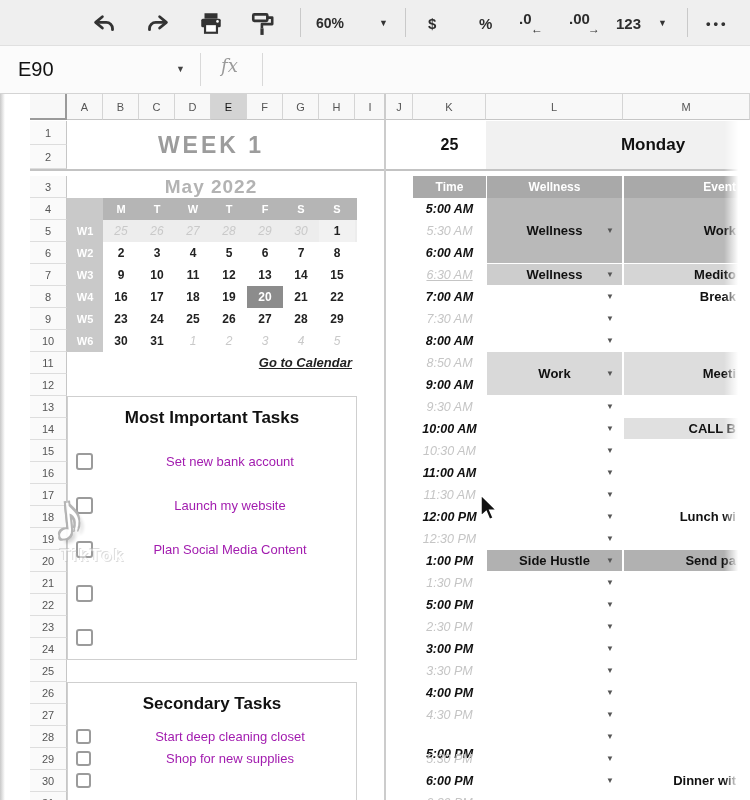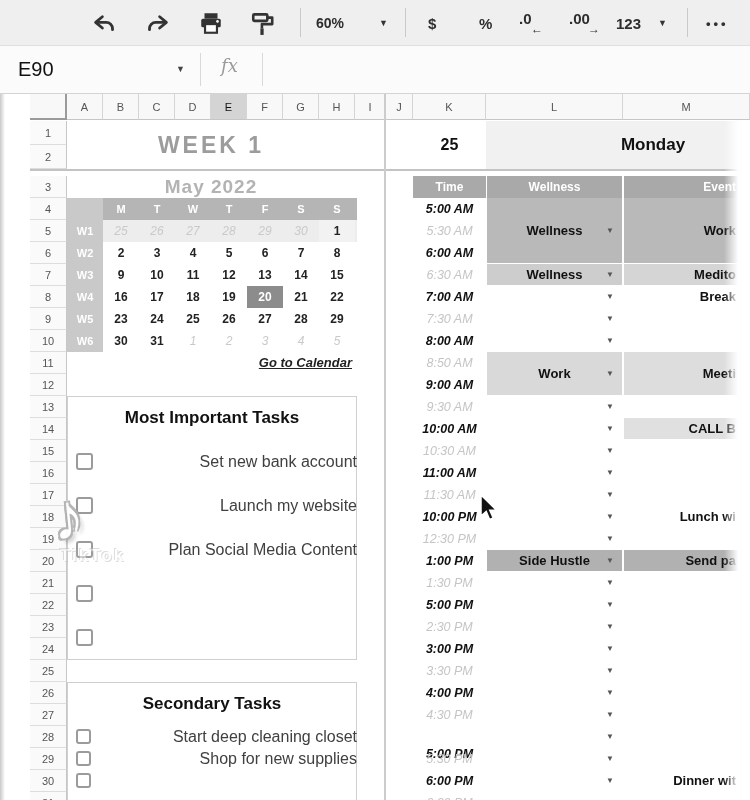--- a/index.html
+++ b/index.html
@@ -50,21 +50,21 @@
          font-weight:600;color:#222;}
   .cal-d.muted{color:#c9c9c9;font-style:italic;font-weight:500;}
   .cal-d.selected{background:#8c8c8c;color:#fff;}
   .cal-d.first{background:#f2f2f2;font-weight:700;}
   #goto-link{left:200px;top:352px;width:152px;height:22px;line-height:22px;text-align:right;
              font-size:13px;font-weight:700;font-style:italic;text-decoration:underline;color:#222;}
   .section-box{position:absolute;left:67px;border:1px solid #cfcfcf;box-sizing:border-box;background:#fff;}
   .section-title{font-size:17px;font-weight:600;color:#111;text-align:center;width:100%;}
   .checkbox{position:absolute;left:76px;width:17px;height:17px;border:2px solid #9b9b9b;
             border-radius:3px;background:#fff;box-sizing:border-box;}
-  .task-label{position:absolute;left:103px;width:254px;text-align:right;font-size:16px;color:#404040;
+  .task-label{position:absolute;left:103px;width:254px;text-align:center;font-size:13px;color:#a21caf;
               height:20px;line-height:20px;}
   
   #date-num{left:413px;top:121px;width:73px;height:48px;line-height:48px;text-align:center;
             font-size:16px;font-weight:700;color:#111;}
   #day-name{left:486px;top:121px;width:334px;height:48px;line-height:48px;text-align:center;
             font-size:17px;font-weight:600;color:#111;background:#f1f1f1;}
   .sched-h{position:absolute;top:176px;height:22px;line-height:22px;background:#a9a9a9;color:#fff;
            font-size:12px;font-weight:700;text-align:center;}
   #sched-h-time{left:413px;width:73px;}
   #sched-h-cat{left:487px;width:135px;}
@@ -303,32 +303,32 @@
 
 <div id="date-num" class="abs">25</div>
 <div id="day-name" class="abs">Monday</div>
 <div id="sched-h-time" class="sched-h">Time</div>
 <div id="sched-h-cat" class="sched-h">Wellness</div>
 <div id="sched-h-event" class="sched-h">Event</div>
 <div id="schedule-rows">
     <div class="time-cell hour" style="top: 198px;">5:00 AM</div>
     <div class="time-cell half" style="top: 220px;">5:30 AM</div>
     <div class="time-cell hour" style="top: 242px;">6:00 AM</div>
-    <div class="time-cell half" style="top: 264px;">6:30 AM</div>
+    <div class="time-cell half" style="top: 264px; text-decoration: underline;">6:30 AM</div>
     <div class="time-cell hour" style="top: 286px;">7:00 AM</div>
     <div class="time-cell half" style="top: 308px;">7:30 AM</div>
     <div class="time-cell hour" style="top: 330px;">8:00 AM</div>
     <div class="time-cell half" style="top: 352px;">8:50 AM</div>
     <div class="time-cell hour" style="top: 374px;">9:00 AM</div>
     <div class="time-cell half" style="top: 396px;">9:30 AM</div>
     <div class="time-cell hour" style="top: 418px;">10:00 AM</div>
     <div class="time-cell half" style="top: 440px;">10:30 AM</div>
     <div class="time-cell hour" style="top: 462px;">11:00 AM</div>
     <div class="time-cell half" style="top: 484px;">11:30 AM</div>
-    <div class="time-cell hour" style="top: 506px;">10:00 PM</div>
+    <div class="time-cell hour" style="top: 506px;">12:00 PM</div>
     <div class="time-cell half" style="top: 528px;">12:30 PM</div>
     <div class="time-cell hour" style="top: 550px;">1:00 PM</div>
     <div class="time-cell half" style="top: 572px;">1:30 PM</div>
     <div class="time-cell hour" style="top: 594px;">5:00 PM</div>
     <div class="time-cell half" style="top: 616px;">2:30 PM</div>
     <div class="time-cell hour" style="top: 638px;">3:00 PM</div>
     <div class="time-cell half" style="top: 660px;">3:30 PM</div>
     <div class="time-cell hour" style="top: 682px;">4:00 PM</div>
     <div class="time-cell half" style="top: 704px;">4:30 PM</div>
     <div class="time-cell hour" style="top: 743px;">5:00 PM</div>

